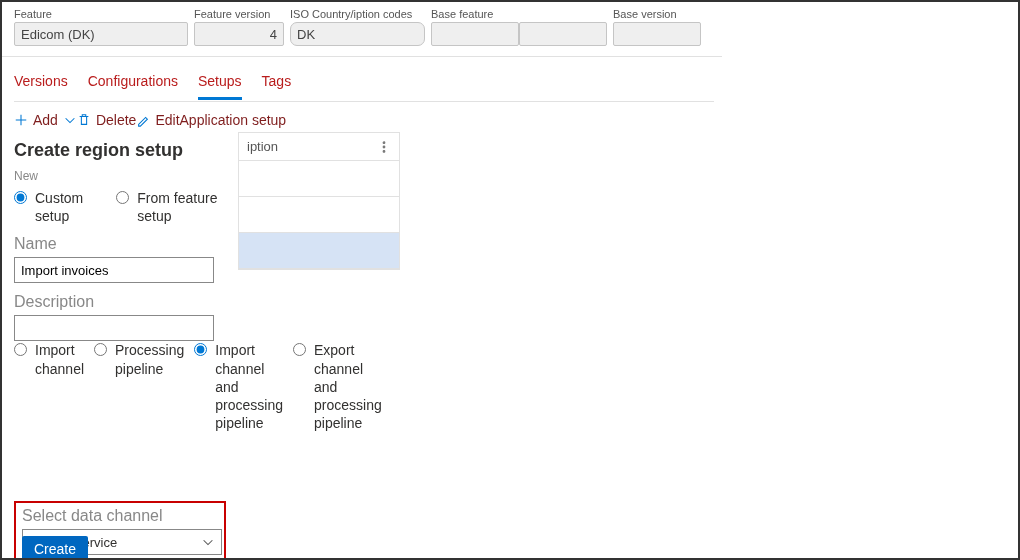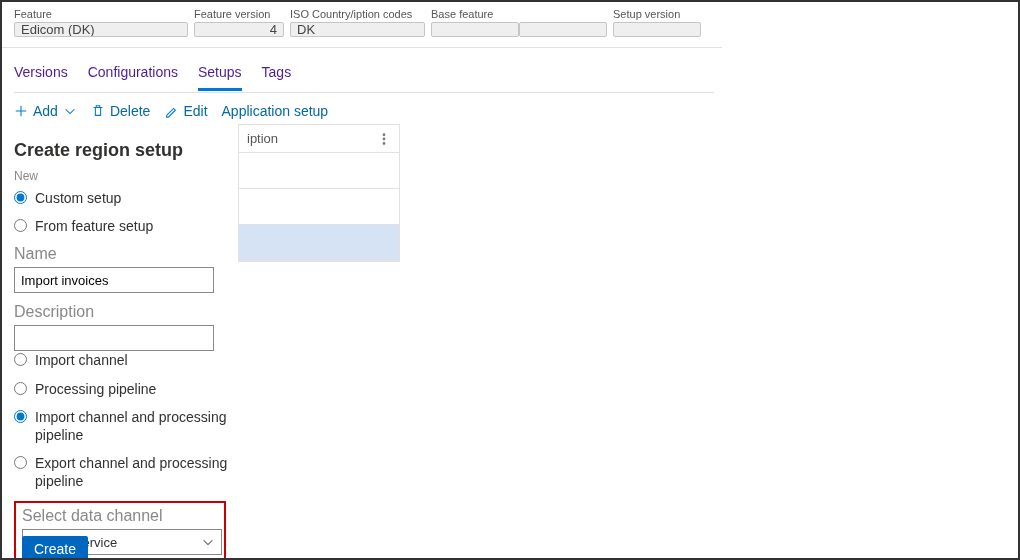--- a/index.html
+++ b/index.html
@@ -1,44 +1,44 @@
 <!DOCTYPE html>
 <html><head>
 <meta charset="utf-8">
 <style>
   * { box-sizing: border-box; margin: 0; padding: 0; font-family: "Segoe UI", Arial, sans-serif; }
   body { width: 1020px; height: 560px; border: 2px solid #333; background: #fff; color: #323130; font-size: 13px; position: relative; overflow: hidden; }
   .header-fields { display: flex; gap: 6px; padding: 6px 12px 10px; border-bottom: 1px solid #e1e1e1; width: 720px; }
   .hf { display: flex; flex-direction: column; }
   .hf-label { font-size: 11px; color: #555; margin-bottom: 2px; }
-  .hf-input { height: 15px; border: 1px solid #c5c5c5; background: #efefef; border-radius: 2px; padding: 0 6px; font-size: 13px; }
+  .hf-input { height: 24px; border: 1px solid #c5c5c5; background: #efefef; border-radius: 2px; padding: 0 6px; font-size: 13px; }
   .hf-input.ro { color: #444; }
   .hf-feature { width: 174px; }
   .hf-version { width: 90px; text-align: right; }
-  .hf-iso { width: 135px; }
+  .hf-iso { width: 135px; border-radius: 7px; }
   .hf-base { width: 88px; }
   .hf-basev { width: 88px; }
   .tabs { display: flex; gap: 20px; padding: 10px 12px 0; border-bottom: 1px solid transparent; width: 720px; }
-  .tab { padding: 6px 0 8px; font-size: 14px; color: #4c1d95; cursor: pointer; border-bottom: 3px solid transparent; }
+  .tab { padding: 6px 0 8px; font-size: 14px; color: #b91c1c; cursor: pointer; border-bottom: 3px solid transparent; }
   .tab.active { border-bottom-color: #0078d4; font-weight: 400; }
   .tabs-line { margin: 0 12px; width: 700px; border-bottom: 1px solid #e1e1e1; }
-  .toolbar { display: flex; gap: 14px; padding: 10px 12px; align-items: flex-start; font-size: 14px; color: #0369a1; }
+  .toolbar { display: flex; padding: 10px 12px; align-items: flex-start; font-size: 14px; color: #7f1d1d; }
   .tool { display: inline-flex; align-items: center; gap: 5px; cursor: pointer; }
   .icon { display: inline-flex; width: 14px; height: 14px; align-items: center; justify-content: center; }
   .icon svg { stroke: #0078d4; fill: none; stroke-width: 1.2; }
   
-  .bg-list { position: absolute; top: 122px; left: 236px; width: 162px; border: 1px solid #e1e1e1; }
+  .bg-list { position: absolute; top: 130px; left: 236px; width: 162px; border: 1px solid #e1e1e1; }
   .bg-list-header { display:flex; justify-content:space-between; align-items:center; padding:6px 8px; font-size:13px; color:#555; border-bottom:1px solid #e1e1e1; }
   .bg-row { height: 36px; border-bottom: 1px solid #e1e1e1; }
   .bg-row.sel { background: #d6e3f5; }
   
   .panel { position: absolute; top: 134px; left: 10px; width: 226px; background: #fff; padding: 4px 2px 60px; }
   .panel h2 { font-size: 18px; font-weight: 600; margin-bottom: 6px; }
   .section-label { font-size: 12px; color: #888; margin: 8px 0 6px; }
-  .radio-group { display: flex; flex-direction: column; gap: 10px; margin-bottom: 8px; }
+  .radio-group { display: flex; gap: 10px; margin-bottom: 8px; }
   .radio-item { display: flex; align-items: flex-start; gap: 8px; cursor: pointer; }
   .radio-item input[type="radio"] { margin-top: 2px; accent-color: #0078d4; }
   .radio-item span { font-size: 14px; line-height: 1.3; }
   .field-label { font-size: 16px; color: #888; margin: 10px 0 4px; }
   .text-input { width: 200px; height: 26px; border: 1px solid #888; padding: 0 6px; font-size: 13px; }
   .select-wrap { width: 200px; height: 26px; border: 1px solid #888; display: flex; align-items: center; justify-content: space-between; padding: 0 6px; background: #fff; cursor: pointer; }
   .red-box { position: absolute; left: 12px; width: 212px; border: 2px solid #c80000; padding: 4px 6px 8px; }
   .create-btn { position: absolute; left: 20px; height: 26px; padding: 0 12px; background: #0067c0; color: #fff; border: none; border-radius: 2px; font-size: 14px; cursor: pointer; }
 </style>
 </head>
@@ -59,21 +59,21 @@
   </div>
   <div class="hf">
     <span class="hf-label">Base feature</span>
     <input class="hf-input hf-base ro" readonly="" value="" style="">
   </div>
   <div class="hf" style="margin-left:-6px;">
     <span class="hf-label">&nbsp;</span>
     <input class="hf-input hf-base ro" readonly="" style="">
   </div>
   <div class="hf">
-    <span class="hf-label">Setup version</span>
+    <span class="hf-label">Base version</span>
     <input class="hf-input hf-basev ro" readonly="" value="" style="">
   </div>
 </div>
 
 <div class="tabs">
   <div class="tab">Versions</div>
   <div class="tab">Configurations</div>
   <div class="tab active">Setups</div>
   <div class="tab">Tags</div>
 </div>

